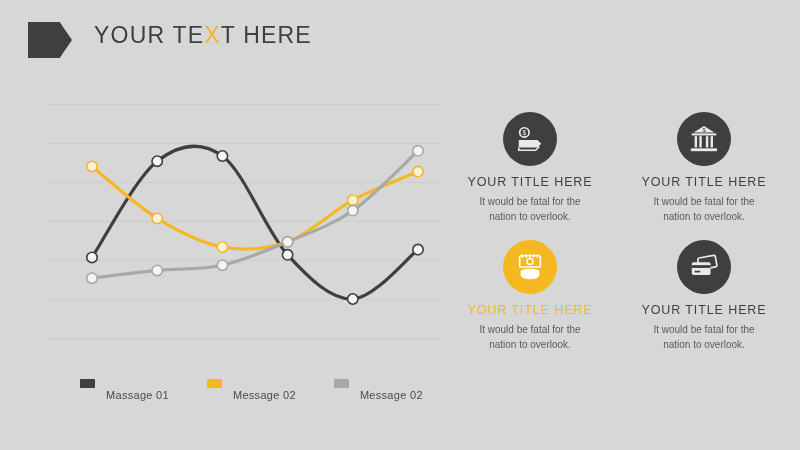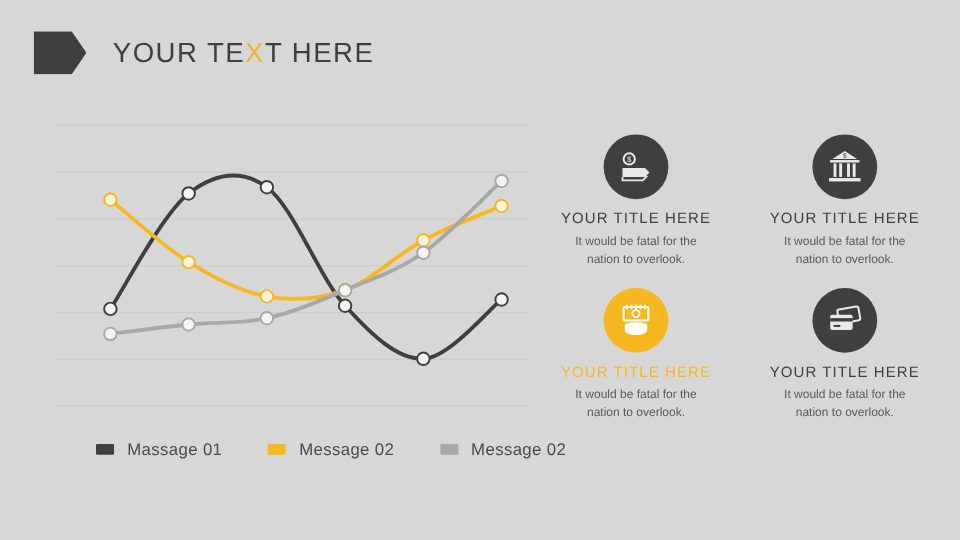--- a/index.html
+++ b/index.html
@@ -14,21 +14,21 @@
     overflow: hidden;
     position: relative;
   }
 
   
   #header {
     position: absolute;
     left: 0; top: 22px;
     width: 656px; height: 44px;
     display: flex;
-    align-items: center;
+    align-items: flex-start;
   }
   #title-tag {
     width: 44px; height: 36px;
     margin-left: 28px;
     background: #3f3f3f;
     
     clip-path: polygon(0 0, 72% 0, 100% 50%, 72% 100%, 0 100%);
   }
   #page-title {
     margin-left: 22px;
@@ -74,24 +74,25 @@
     display: flex;
     align-items: center;
     margin-right: 38px;
   }
   .legend-swatch {
     width: 15px; height: 9px;
     border-radius: 1px;
     margin-right: 11px;
   }
   .legend-label {
-    font-size: 14px;
+    font-size: 11px;
     color: #4a4a4a;
     letter-spacing: .3px;
     white-space: nowrap;
+    margin-top: 23px;
   }
 
   
   #features {
     position: absolute;
     left: 452px; top: 112px;
     width: 330px;
     display: grid;
     grid-template-columns: 1fr 1fr;
     grid-row-gap: 16px;

